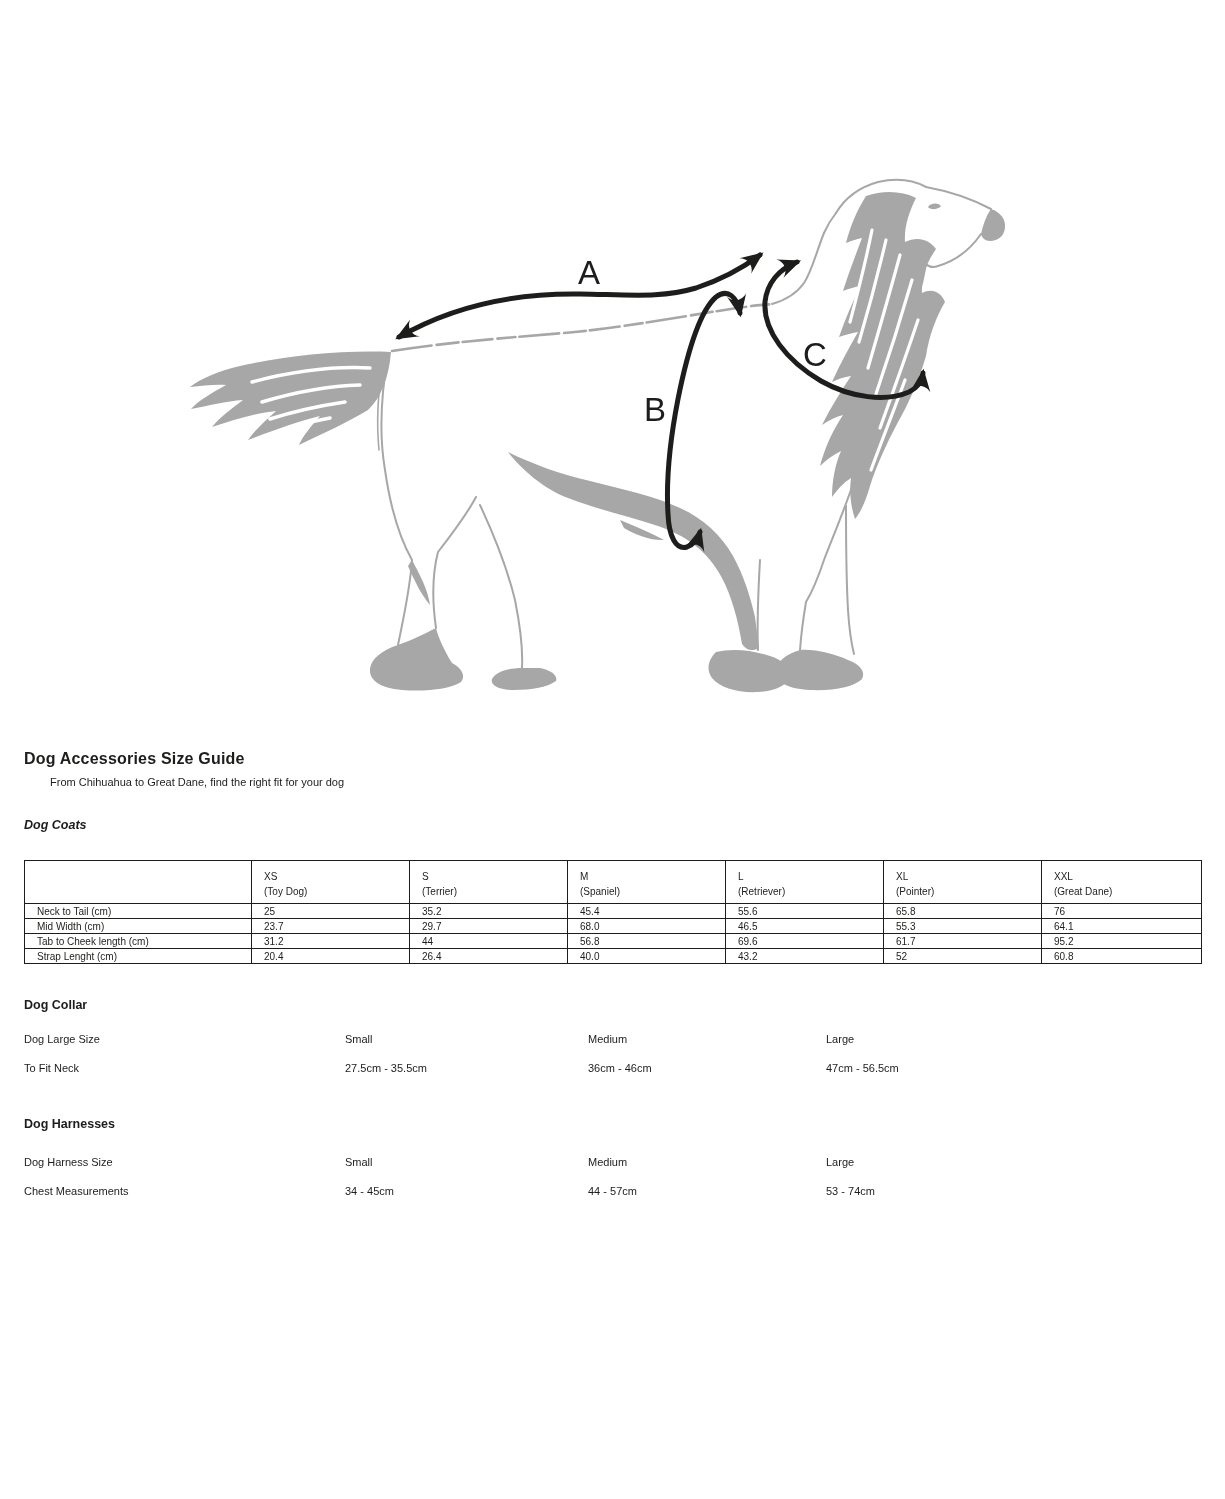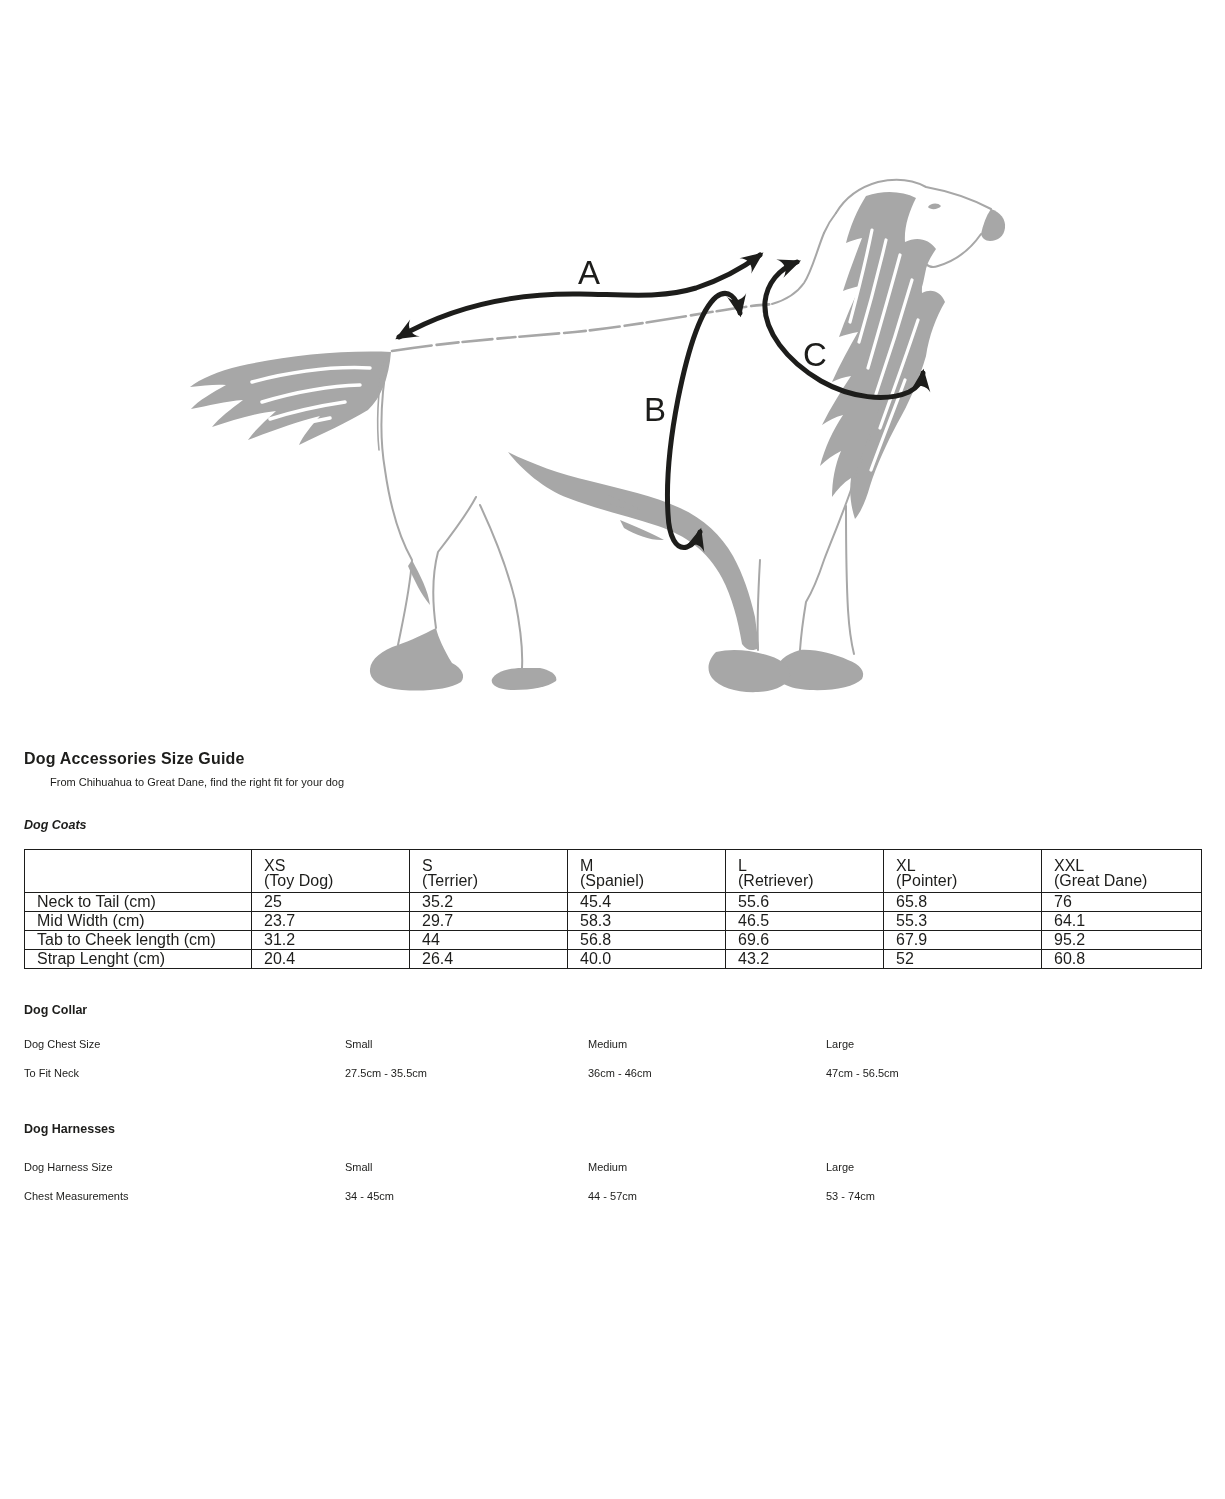--- a/index.html
+++ b/index.html
@@ -10,21 +10,21 @@
   .illustration { display:block; width:1225px; height:738px; }
 
   .content { padding:0 24px; }
 
   h1.title { font-size:16px; font-weight:bold; margin-top:12px; letter-spacing:.2px; }
   p.subtitle { font-size:11px; margin-top:8px;padding-left:26px; }
 
   h2.section-heading { font-size:12.5px; font-weight:bold; }
   .coats-heading { margin-top:30px;font-style:italic; }
 
-  table.coats { border-collapse:collapse; margin-top:17px; width:1177px; table-layout:fixed; font-size:16px; }
+  table.coats { border-collapse:collapse; margin-top:28px; width:1177px; table-layout:fixed; font-size:10px; }
   table.coats th, table.coats td { border:1px solid #1d1d1b; text-align:left; font-weight:normal; }
   table.coats thead th { height:43px; vertical-align:top; padding:8px 10px 0 12px; line-height:15px; }
   table.coats tbody td { height:15px; vertical-align:middle; padding:0 10px 0 12px; }
 
   .spec-section { font-size:11px; }
   .collars-heading { margin-top:34px; }
   .harnesses-heading { margin-top:17px; }
   .spec-rows { margin-top:18px; margin-bottom:29px; }
   .spec-rows.harness { margin-top:22px; margin-bottom:0; }
   .spec-row { display:grid; grid-template-columns:321px 243px 238px auto; height:29px; align-items:start; }
@@ -154,52 +154,52 @@
             <td>35.2</td>
             <td>45.4</td>
             <td>55.6</td>
             <td>65.8</td>
             <td>76</td>
           </tr>
           <tr>
             <td>Mid Width (cm)</td>
             <td>23.7</td>
             <td>29.7</td>
-            <td>58.3</td>
+            <td>68.0</td>
             <td>46.5</td>
             <td>55.3</td>
             <td>64.1</td>
           </tr>
           <tr>
             <td>Tab to Cheek length (cm)</td>
             <td>31.2</td>
             <td>44</td>
             <td>56.8</td>
             <td>69.6</td>
-            <td>67.9</td>
+            <td>61.7</td>
             <td>95.2</td>
           </tr>
           <tr>
             <td>Strap Lenght (cm)</td>
             <td>20.4</td>
             <td>26.4</td>
             <td>40.0</td>
             <td>43.2</td>
             <td>52</td>
             <td>60.8</td>
           </tr>
         </tbody>
       </table>
     </section>
 
     <section class="spec-section">
       <h2 class="section-heading collars-heading">Dog Collar</h2>
       <div class="spec-rows">
         <div class="spec-row">
-          <span>Dog Chest Size</span>
+          <span>Dog Large Size</span>
           <span>Small</span>
           <span>Medium</span>
           <span>Large</span>
         </div>
         <div class="spec-row">
           <span>To Fit Neck</span>
           <span>27.5cm - 35.5cm</span>
           <span>36cm - 46cm</span>
           <span>47cm - 56.5cm</span>
         </div>

